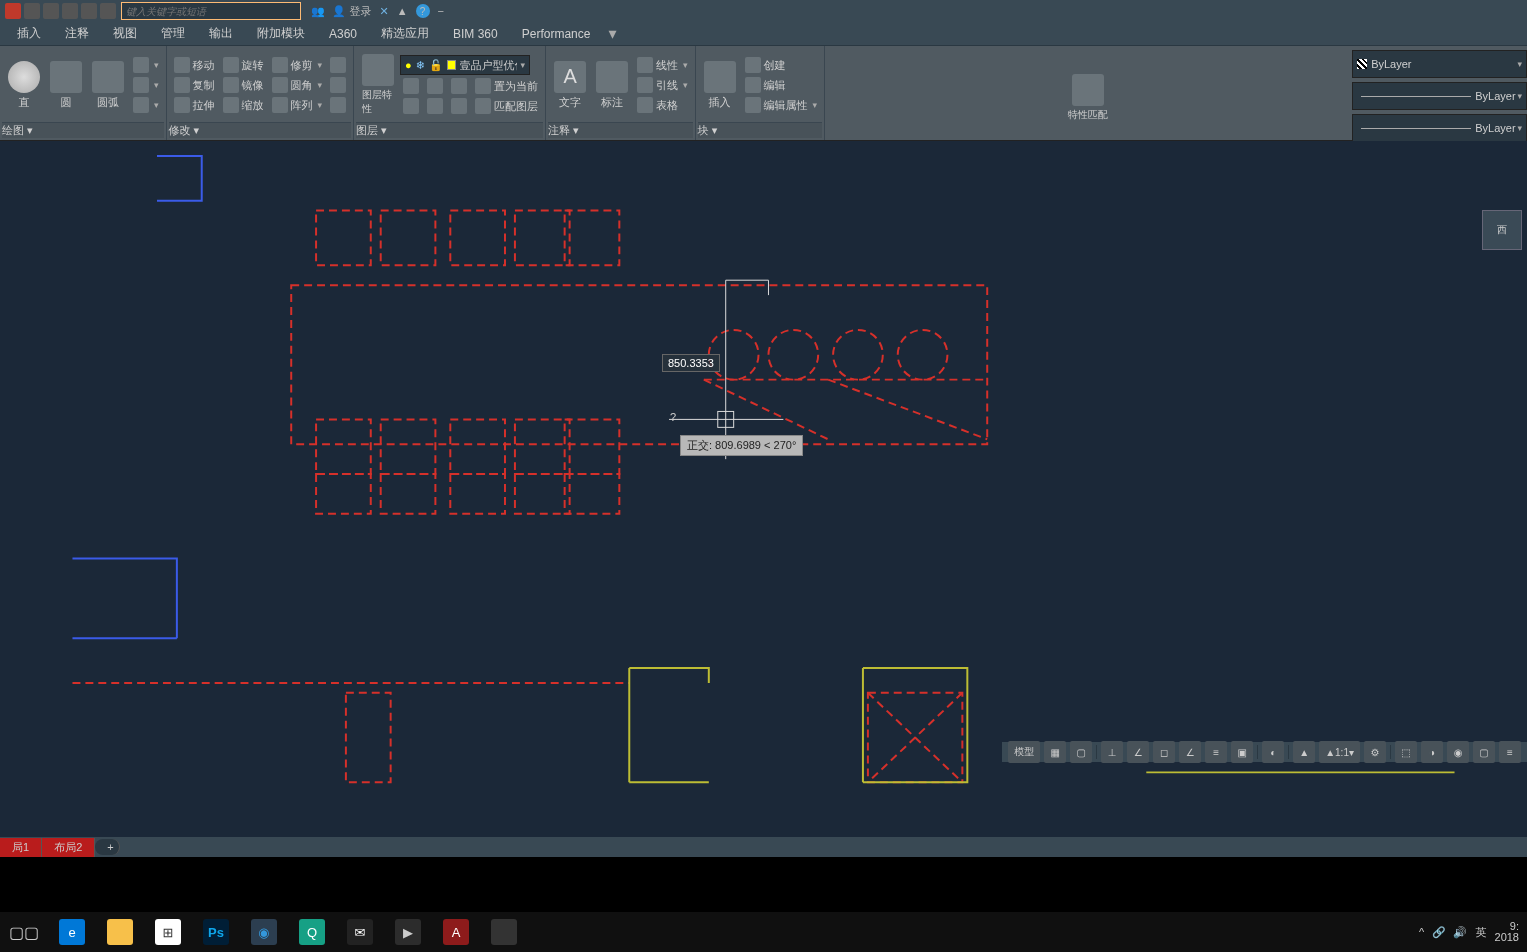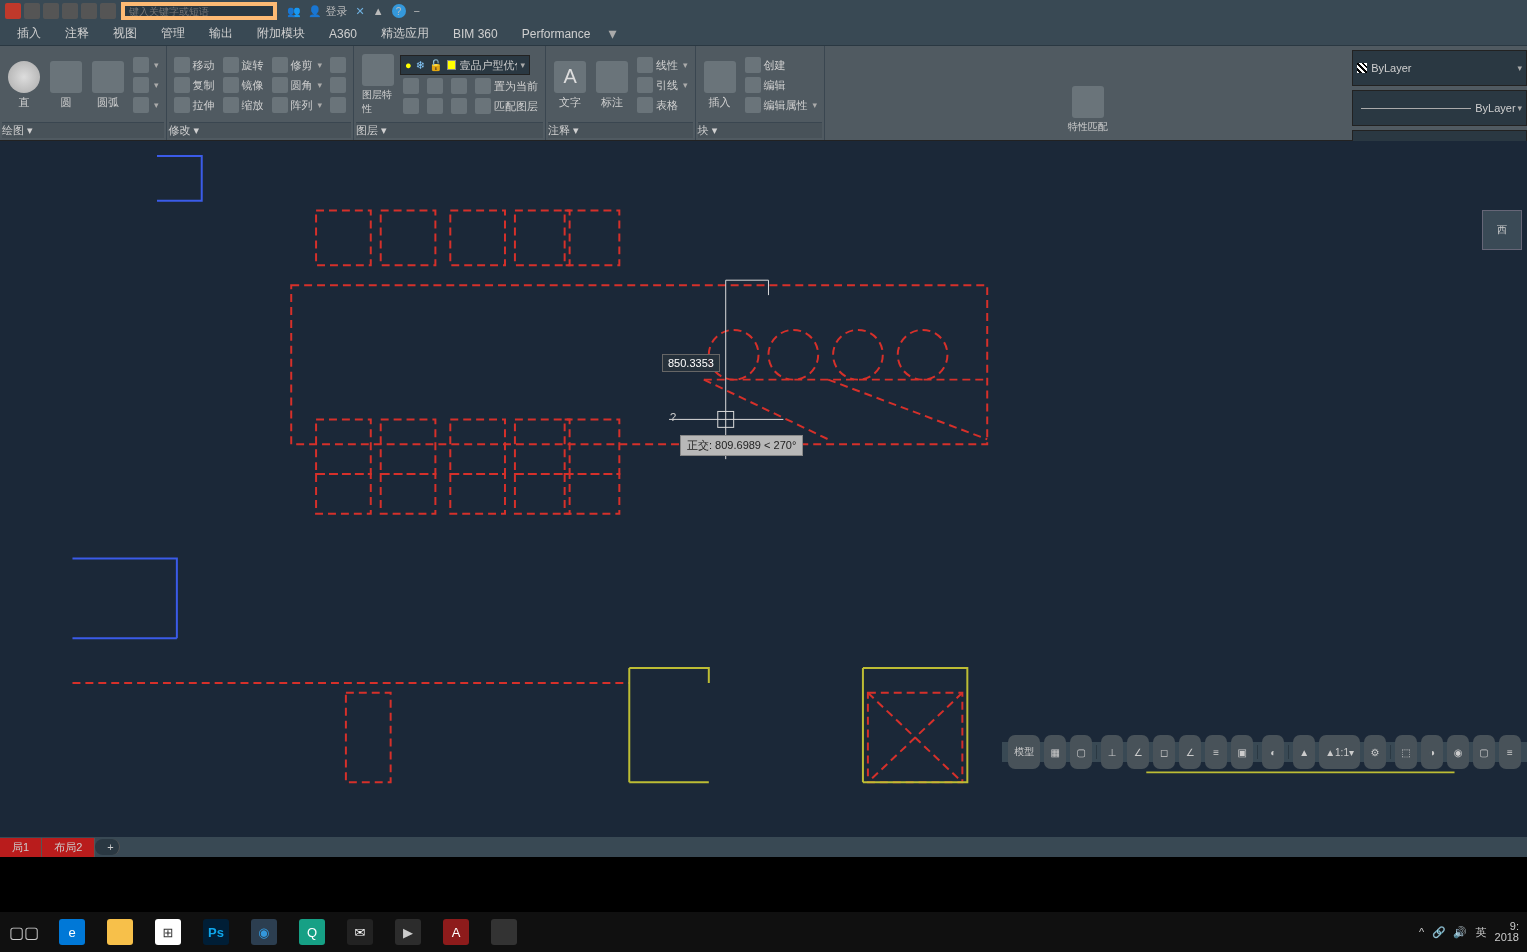--- a/index.html
+++ b/index.html
@@ -3,21 +3,21 @@
 <meta charset="utf-8">
 <style>
 * { margin: 0; padding: 0; box-sizing: border-box; font-family: "Microsoft YaHei", Arial, sans-serif; }
 body { width: 1527px; height: 952px; background: #1b2838; overflow: hidden; position: relative; }
 
 
 .title-bar { height: 22px; background: #394954; display: flex; align-items: center; color: #d0d0d0; font-size: 11px; }
 .title-qat { display: flex; gap: 3px; padding: 0 5px; align-items: center; }
 .qat-icon { width: 16px; height: 16px; background: #555; border-radius: 2px; }
 .title-center { flex: 1; text-align: center; }
-.title-search { width: 156px; height: 18px; background: #2a3842; border: 4px solid #fdba74; color: #888; font-size: 10px; padding: 0 4px; }
+.title-search { width: 180px; height: 18px; background: #2a3842; border: 1px solid #fdba74; color: #888; font-size: 10px; padding: 0 4px; font-style: italic; }
 .title-right { display: flex; gap: 8px; align-items: center; padding: 0 10px; color: #bbb; }
 .title-right span { cursor: pointer; }
 
 
 .menu-bar { height: 24px; background: #394954; display: flex; align-items: center; padding: 0 5px; border-bottom: 1px solid #2a3842; }
 .menu-tab { padding: 4px 12px; color: #d0d0d0; font-size: 12px; cursor: pointer; }
 .menu-plus { width: 20px; text-align: center; color: #aaa; }
 
 
 .ribbon { height: 95px; background: #505a61; display: flex; border-bottom: 1px solid #222; }
@@ -28,39 +28,39 @@
 .ribbon-btn-lg .icon { width: 32px; height: 32px; background: #6a747a; border-radius: 3px; }
 .ribbon-btn-lg .lbl { color: #d0d0d0; font-size: 11px; }
 .ribbon-col { display: flex; flex-direction: column; gap: 2px; }
 .ribbon-btn-sm { display: flex; align-items: center; gap: 3px; padding: 1px 3px; cursor: pointer; color: #d0d0d0; font-size: 11px; white-space: nowrap; }
 .ribbon-btn-sm .icon-sm { width: 16px; height: 16px; background: #6a747a; border-radius: 2px; flex-shrink: 0; }
 .dropdown-arrow { color: #aaa; font-size: 9px; margin-left: 2px; }
 
 
 .layer-drop { width: 130px; height: 20px; background: #2a3842; border: 1px solid #222; color: #d0d0d0; font-size: 11px; display: flex; align-items: center; padding: 0 4px; gap: 4px; }
 .layer-swatch { width: 10px; height: 10px; background: #ffff00; border: 1px solid #888; }
-.prop-drop { width: 175px; height: 36px; background: #2a3842; border: 1px solid #222; color: #d0d0d0; font-size: 11px; display: flex; align-items: center; padding: 0 4px; justify-content: space-between; margin-bottom: 2px; }
+.prop-drop { width: 175px; height: 28px; background: #2a3842; border: 1px solid #222; color: #d0d0d0; font-size: 11px; display: flex; align-items: center; padding: 0 4px; justify-content: space-between; margin-bottom: 2px; }
 .prop-line { flex: 1; height: 1px; background: #aaa; margin: 0 4px; }
 
 
 .canvas { position: absolute; top: 141px; left: 0; right: 0; bottom: 115px; background: #1b2838; overflow: hidden; }
 .canvas svg { width: 100%; height: 100%; }
 
 
 .dim-box { position: absolute; background: rgba(40,50,60,0.85); color: #fff; font-size: 11px; padding: 2px 5px; border: 1px solid #666; }
 .tooltip-box { position: absolute; background: #b8b8b8; color: #222; font-size: 11px; padding: 2px 6px; border: 1px solid #888; }
 
 
 .layout-tabs { position: absolute; bottom: 95px; left: 0; right: 0; height: 20px; background: #394954; display: flex; align-items: center; }
 .layout-tab { padding: 2px 12px; color: #ccc; font-size: 11px; background: #b91c1c; border-right: 1px solid #555; cursor: pointer; }
 .layout-tab.plus { background: #2a3842; width: 20px; text-align: center; border-radius: 10px; }
 
 
 .status-bar { position: absolute; bottom: 95px; right: 0; height: 20px; background: #394954; display: flex; align-items: center; gap: 4px; padding: 0 6px; }
-.status-btn { width: 22px; height: 34px; background: #485259; display: flex; align-items: center; justify-content: center; color: #ccc; font-size: 10px; cursor: pointer; border-radius: 7px; }
+.status-btn { width: 22px; height: 22px; background: #485259; display: flex; align-items: center; justify-content: center; color: #ccc; font-size: 10px; cursor: pointer; border-radius: 2px; }
 .status-btn.txt { width: auto; padding: 0 6px; }
 .status-sep { width: 1px; height: 14px; background: #2a3842; }
 
 
 .win-taskbar { position: absolute; bottom: 0; left: 0; right: 0; height: 40px; background: #101010; display: flex; align-items: center; }
 .win-search { width: 290px; height: 34px; background: #fff; color: #888; font-size: 13px; display: flex; align-items: center; padding: 0 12px; margin: 3px; }
 .win-search-icon { margin-left: auto; color: #666; }
 .win-task-icon { width: 48px; height: 40px; display: flex; align-items: center; justify-content: center; color: #fff; cursor: pointer; }
 .win-task-icon .ti { width: 26px; height: 26px; background: #444; border-radius: 3px; display: flex; align-items: center; justify-content: center; font-size: 13px; }
 .win-tray { margin-left: auto; display: flex; align-items: center; gap: 8px; color: #ccc; font-size: 11px; padding: 0 8px; }

